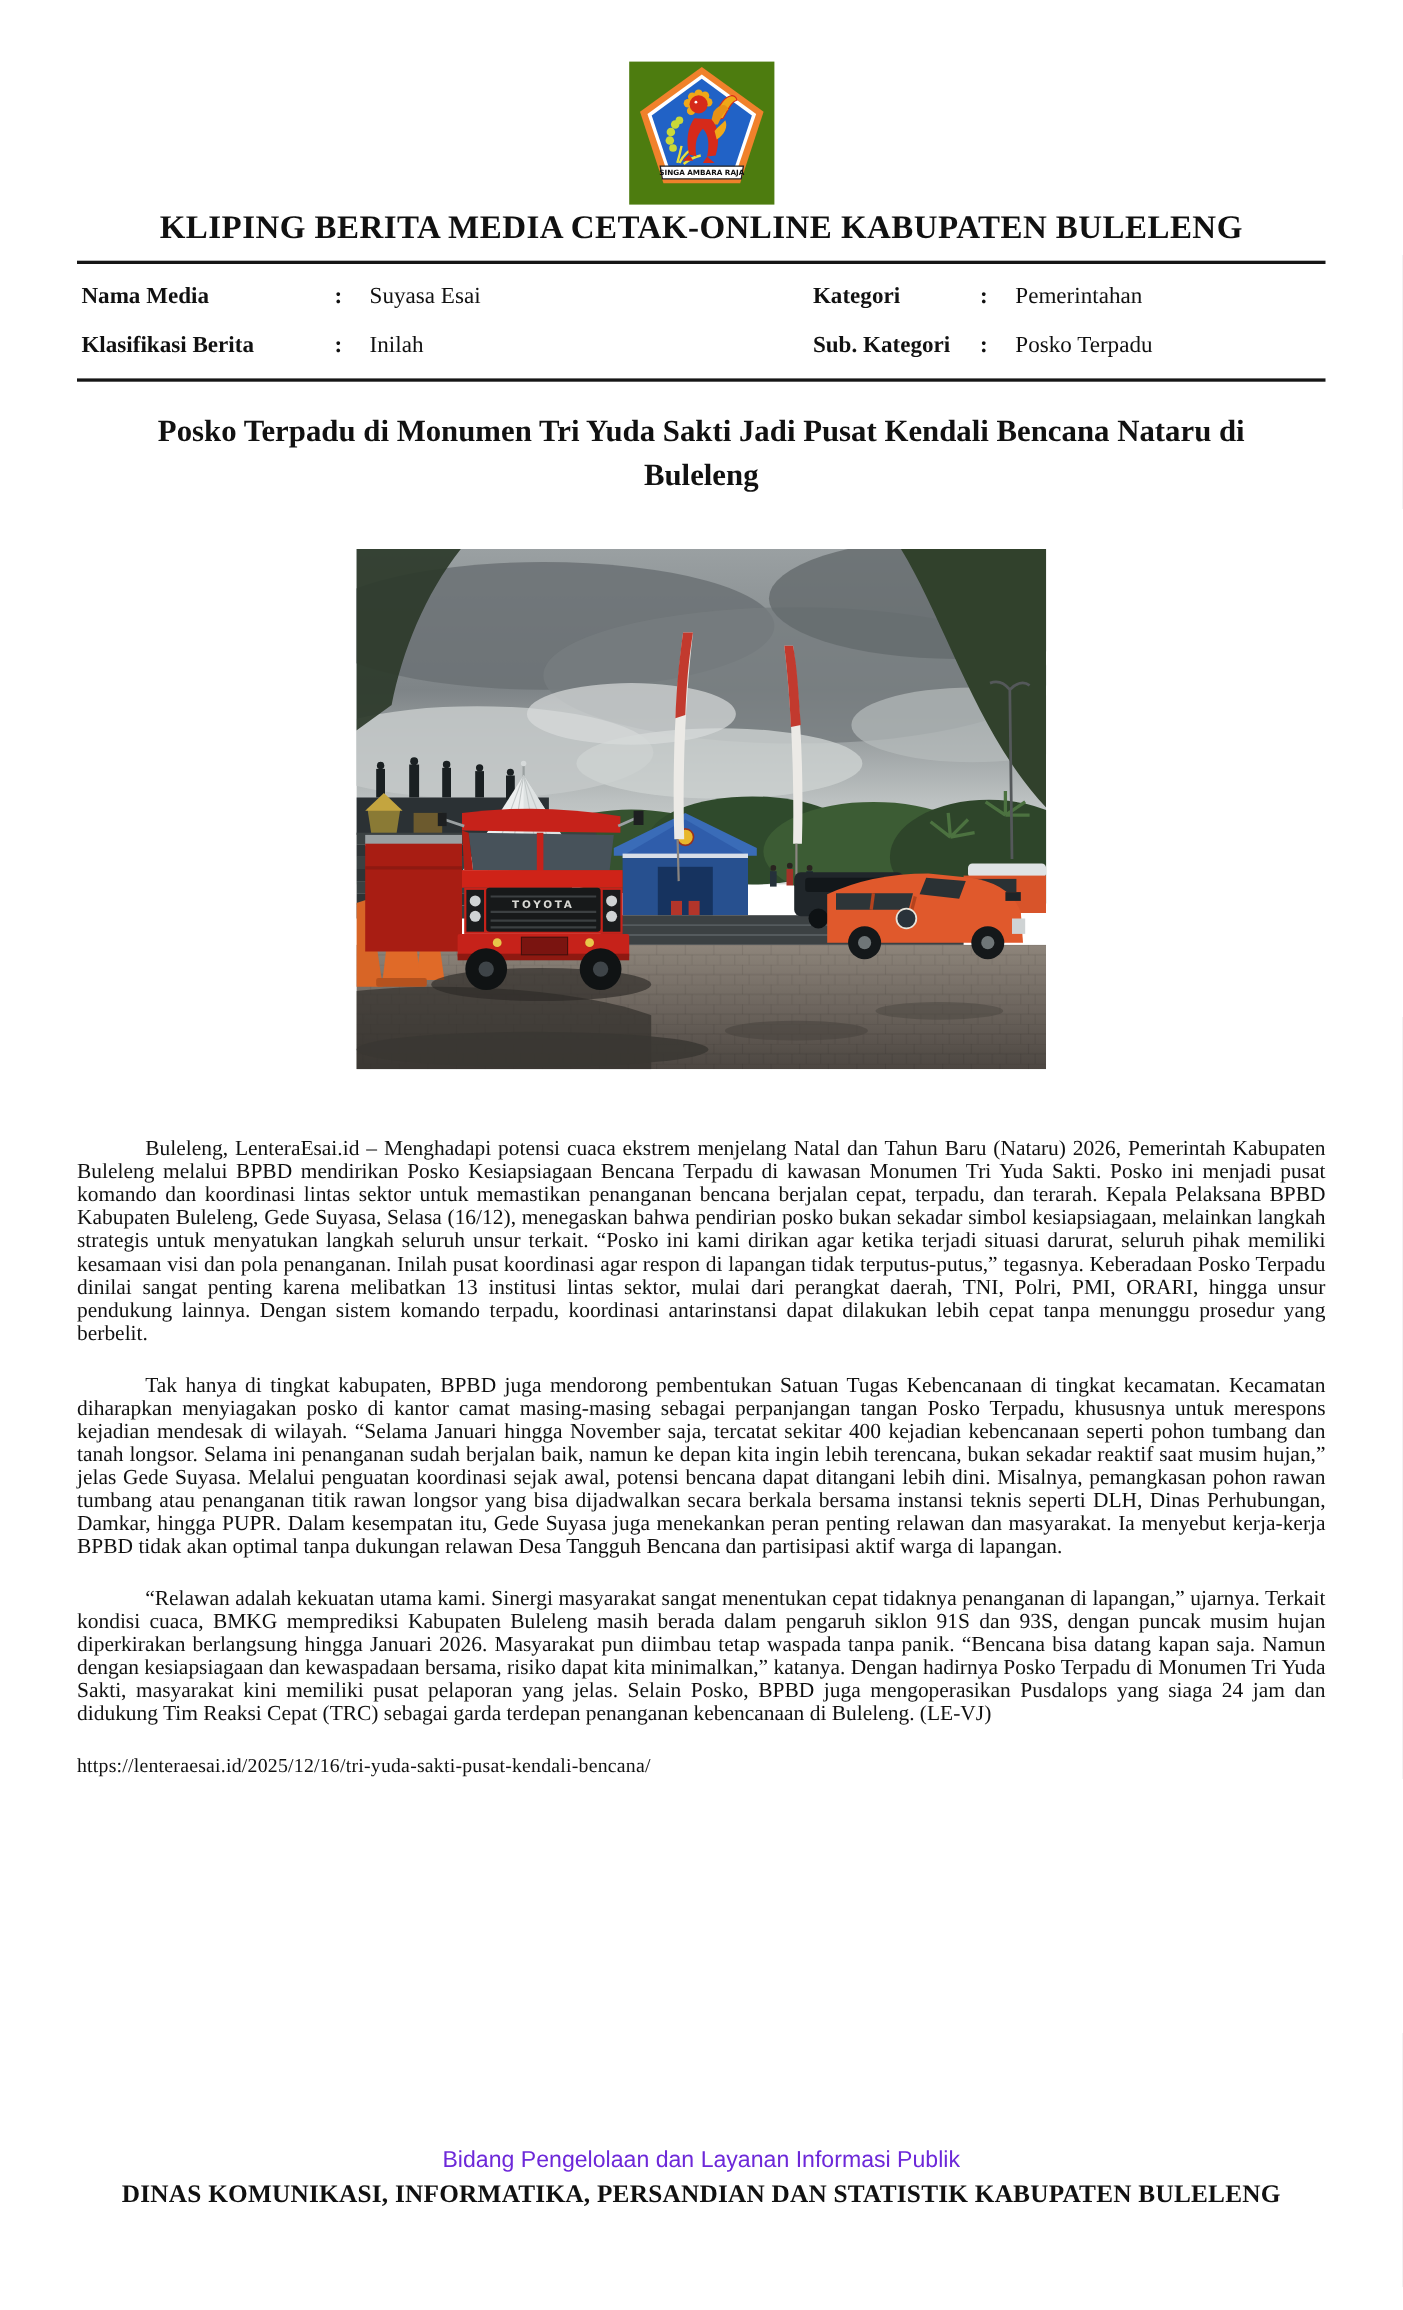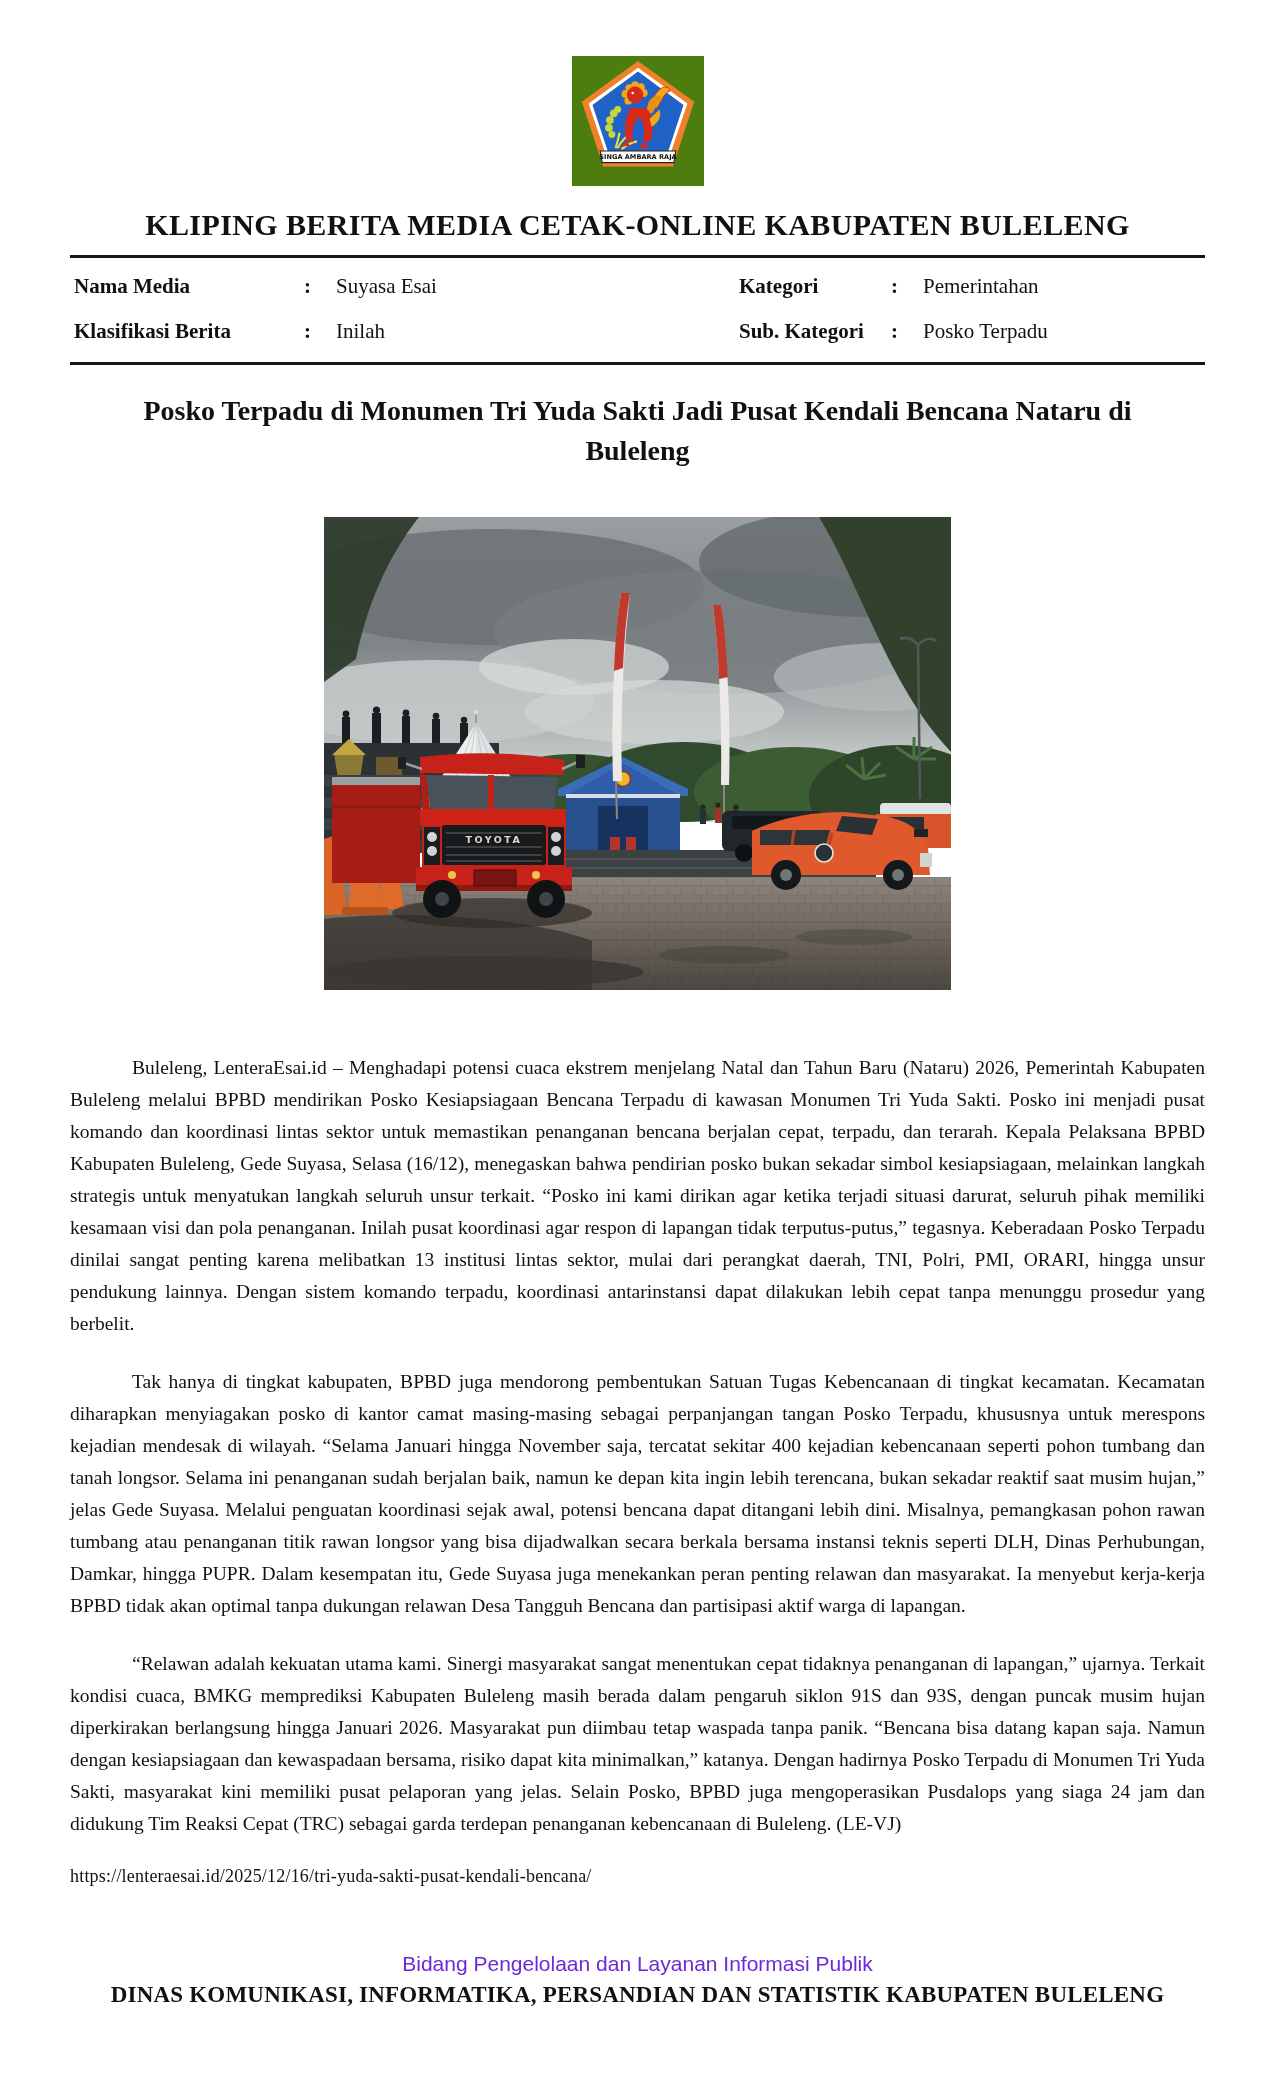--- a/index.html
+++ b/index.html
@@ -5,38 +5,38 @@
   html,body{margin:0;padding:0;background:#e9e9e9;}
   .page{
     position:relative;width:1275px;height:2100px;margin:0 auto;
     background:#ffffff;overflow:hidden;
     font-family:"Liberation Serif", serif;color:#111;
   }
   .content{width:1135px;margin:0 auto;}
   .logo-wrap{padding-top:56px;display:flex;justify-content:center;}
   .logo-box{width:132px;height:130px;background:#4d7c0f;display:flex;align-items:center;justify-content:center;}
   .clip-title{
-    margin-top:22px;text-align:center;font-weight:bold;font-size:30px;
+    margin-top:4px;text-align:center;font-weight:bold;font-size:30px;
     letter-spacing:.4px;white-space:nowrap;
   }
   .rule{height:3px;background:#161616;}
   .rule.top{margin-top:13px;}
   .meta{padding:6px 4px 8px 4px;font-size:21px;}
   .meta-row{display:grid;grid-template-columns:230px 32px 403px 152px 32px auto;align-items:baseline;padding:10px 0;}
   .meta-label{font-weight:bold;}
   .meta-colon{font-weight:bold;text-align:left;}
   .article-title{
     margin:26px auto 0 auto;max-width:1090px;text-align:center;
     font-weight:bold;font-size:28px;line-height:40px;
   }
   .figure{margin:46px auto 0 auto;width:627px;height:473px;}
   .figure svg{display:block;}
   .body-text{margin-top:62px;}
   .body-text p{
-    margin:0 0 26px 0;font-size:19.5px;line-height:32px;
+    margin:0 0 26px 0;font-size:19.5px;line-height:21px;
     text-align:justify;text-indent:62px;
   }
   .src-url{margin-top:10px;font-weight:normal;font-size:18px;letter-spacing:.2px;}
   .footer{position:absolute;left:0;top:1952px;width:1275px;text-align:center;}
   .footer-line1{font-family:"Liberation Sans", sans-serif;font-size:21px;color:#6d28d9;}
   .footer-line2{margin-top:6px;font-family:"Liberation Serif", serif;font-weight:bold;font-size:23px;letter-spacing:.2px;white-space:nowrap;}
 </style>
 </head>
 <body>
 

